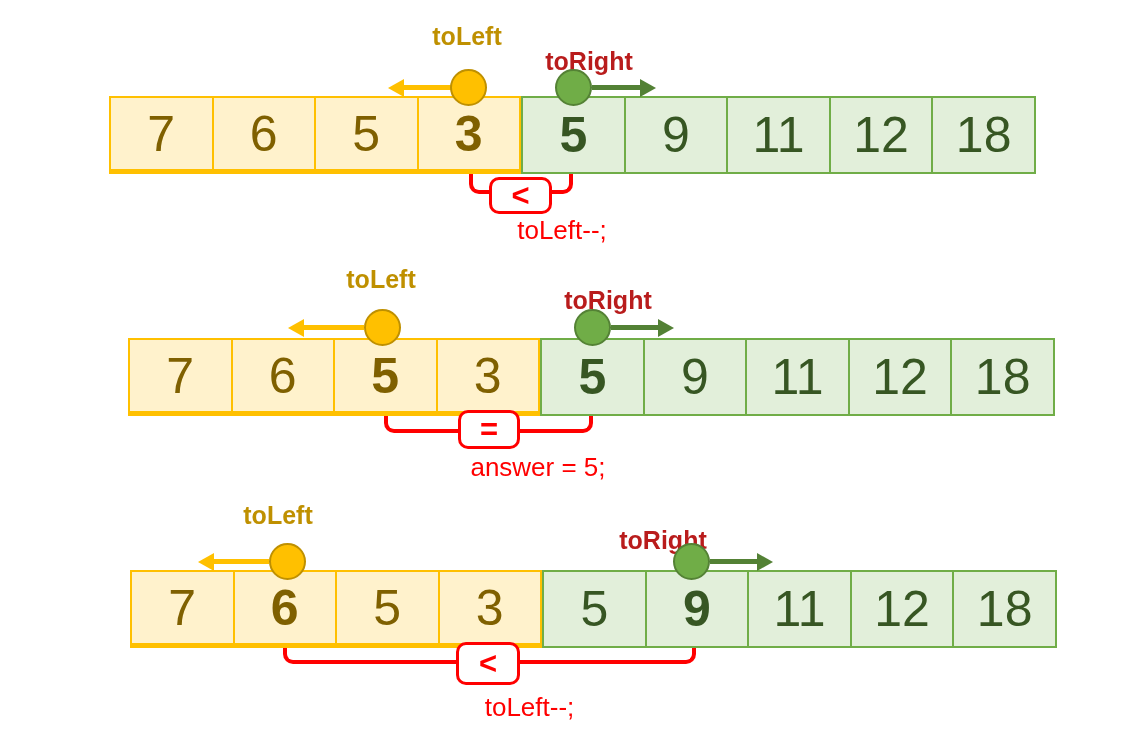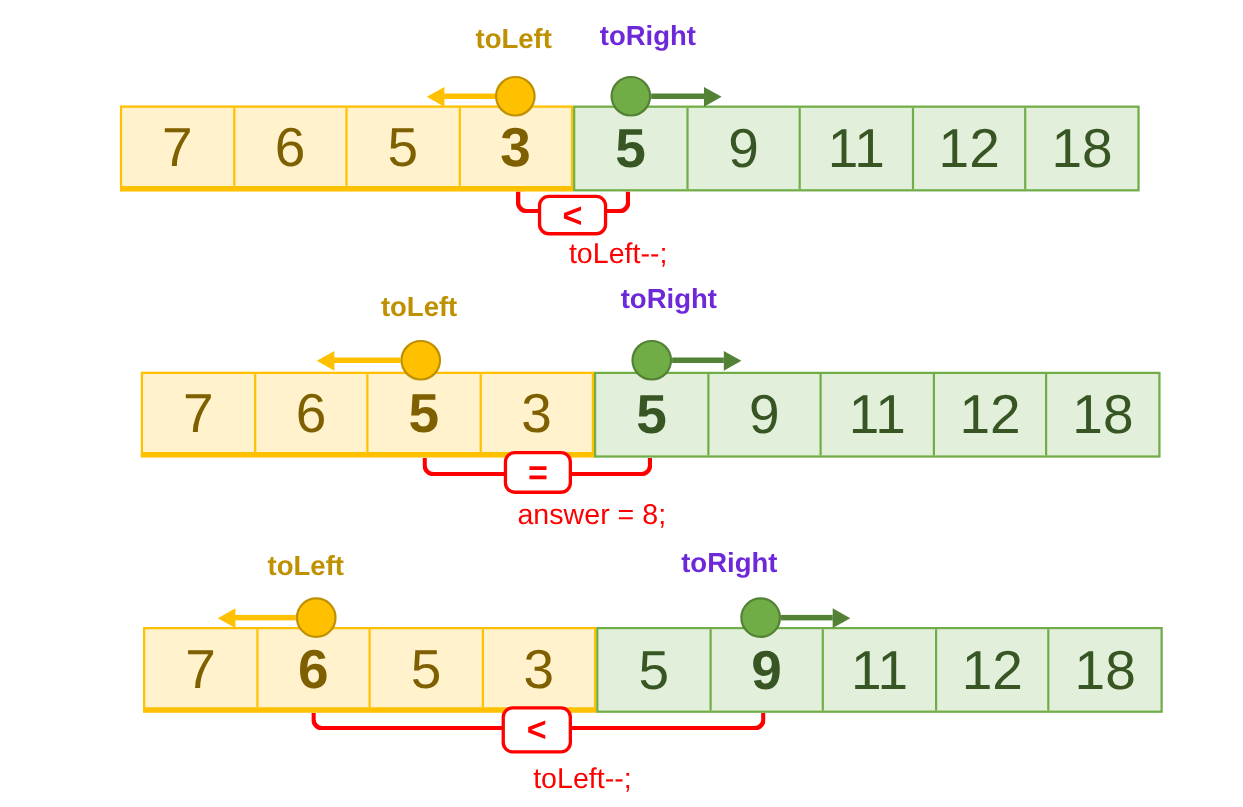--- a/index.html
+++ b/index.html
@@ -2,21 +2,21 @@
 <html><head>
 <meta charset="utf-8">
 <style>
   html,body { margin:0; padding:0; background:#ffffff; }
   .canvas {
     position:relative; width:1130px; height:734px; background:#ffffff;
     font-family:"Liberation Sans","DejaVu Sans",sans-serif; overflow:hidden;
   }
   .ptr-label { position:absolute; font-weight:bold; font-size:25px; text-align:center; letter-spacing:0px; }
   .gold-label  { color:#BF9000; }
-  .green-label { color:#6d28d9; }
+  .green-label { color:#b91c1c;margin-top:28px; }
 
   .dot { position:absolute; width:37px; height:37px; border-radius:50%; box-sizing:border-box; z-index:4; }
   .gold-dot  { background:#FFC000; border:2px solid #BF9000; }
   .green-dot { background:#70AD47; border:2px solid #548235; }
 
   .arrow-line { position:absolute; height:5px; z-index:3; }
   .gold-line  { background:#FFC000; }
   .green-line { background:#538135; }
   .arrow-head { position:absolute; width:0; height:0; border-top:9px solid transparent; border-bottom:9px solid transparent; z-index:3; }
   .head-left-gold   { border-right:16px solid #FFC000; }
@@ -104,21 +104,21 @@
         <div class="cell">11</div>
         <div class="cell">12</div>
         <div class="cell">18</div>
       </div>
     </div>
 
     <div class="bracket" style="left:384px; top:416px; width:209px; height:17px;"></div>
     <div class="cmp-box" style="left:458px; top:410px; width:62px; height:39px;">
       <span>=</span>
     </div>
-    <div class="code-label" style="left:389px; top:452px; width:220px;">answer = 8;</div>
+    <div class="code-label" style="left:389px; top:452px; width:220px;">answer = 5;</div>
   </section>
 
   <section>
     <div class="ptr-label gold-label" style="left:213px; top:501px; width:130px;">toLeft</div>
     <div class="ptr-label green-label" style="left:598px; top:498px; width:130px;">toRight</div>
 
     <div class="arrow-head head-left-gold" style="left:198px; top:553px;"></div>
     <div class="arrow-line gold-line" style="left:212px; top:559px; width:57px;"></div>
     <div class="dot gold-dot" style="left:269px; top:543px;"></div>
 

